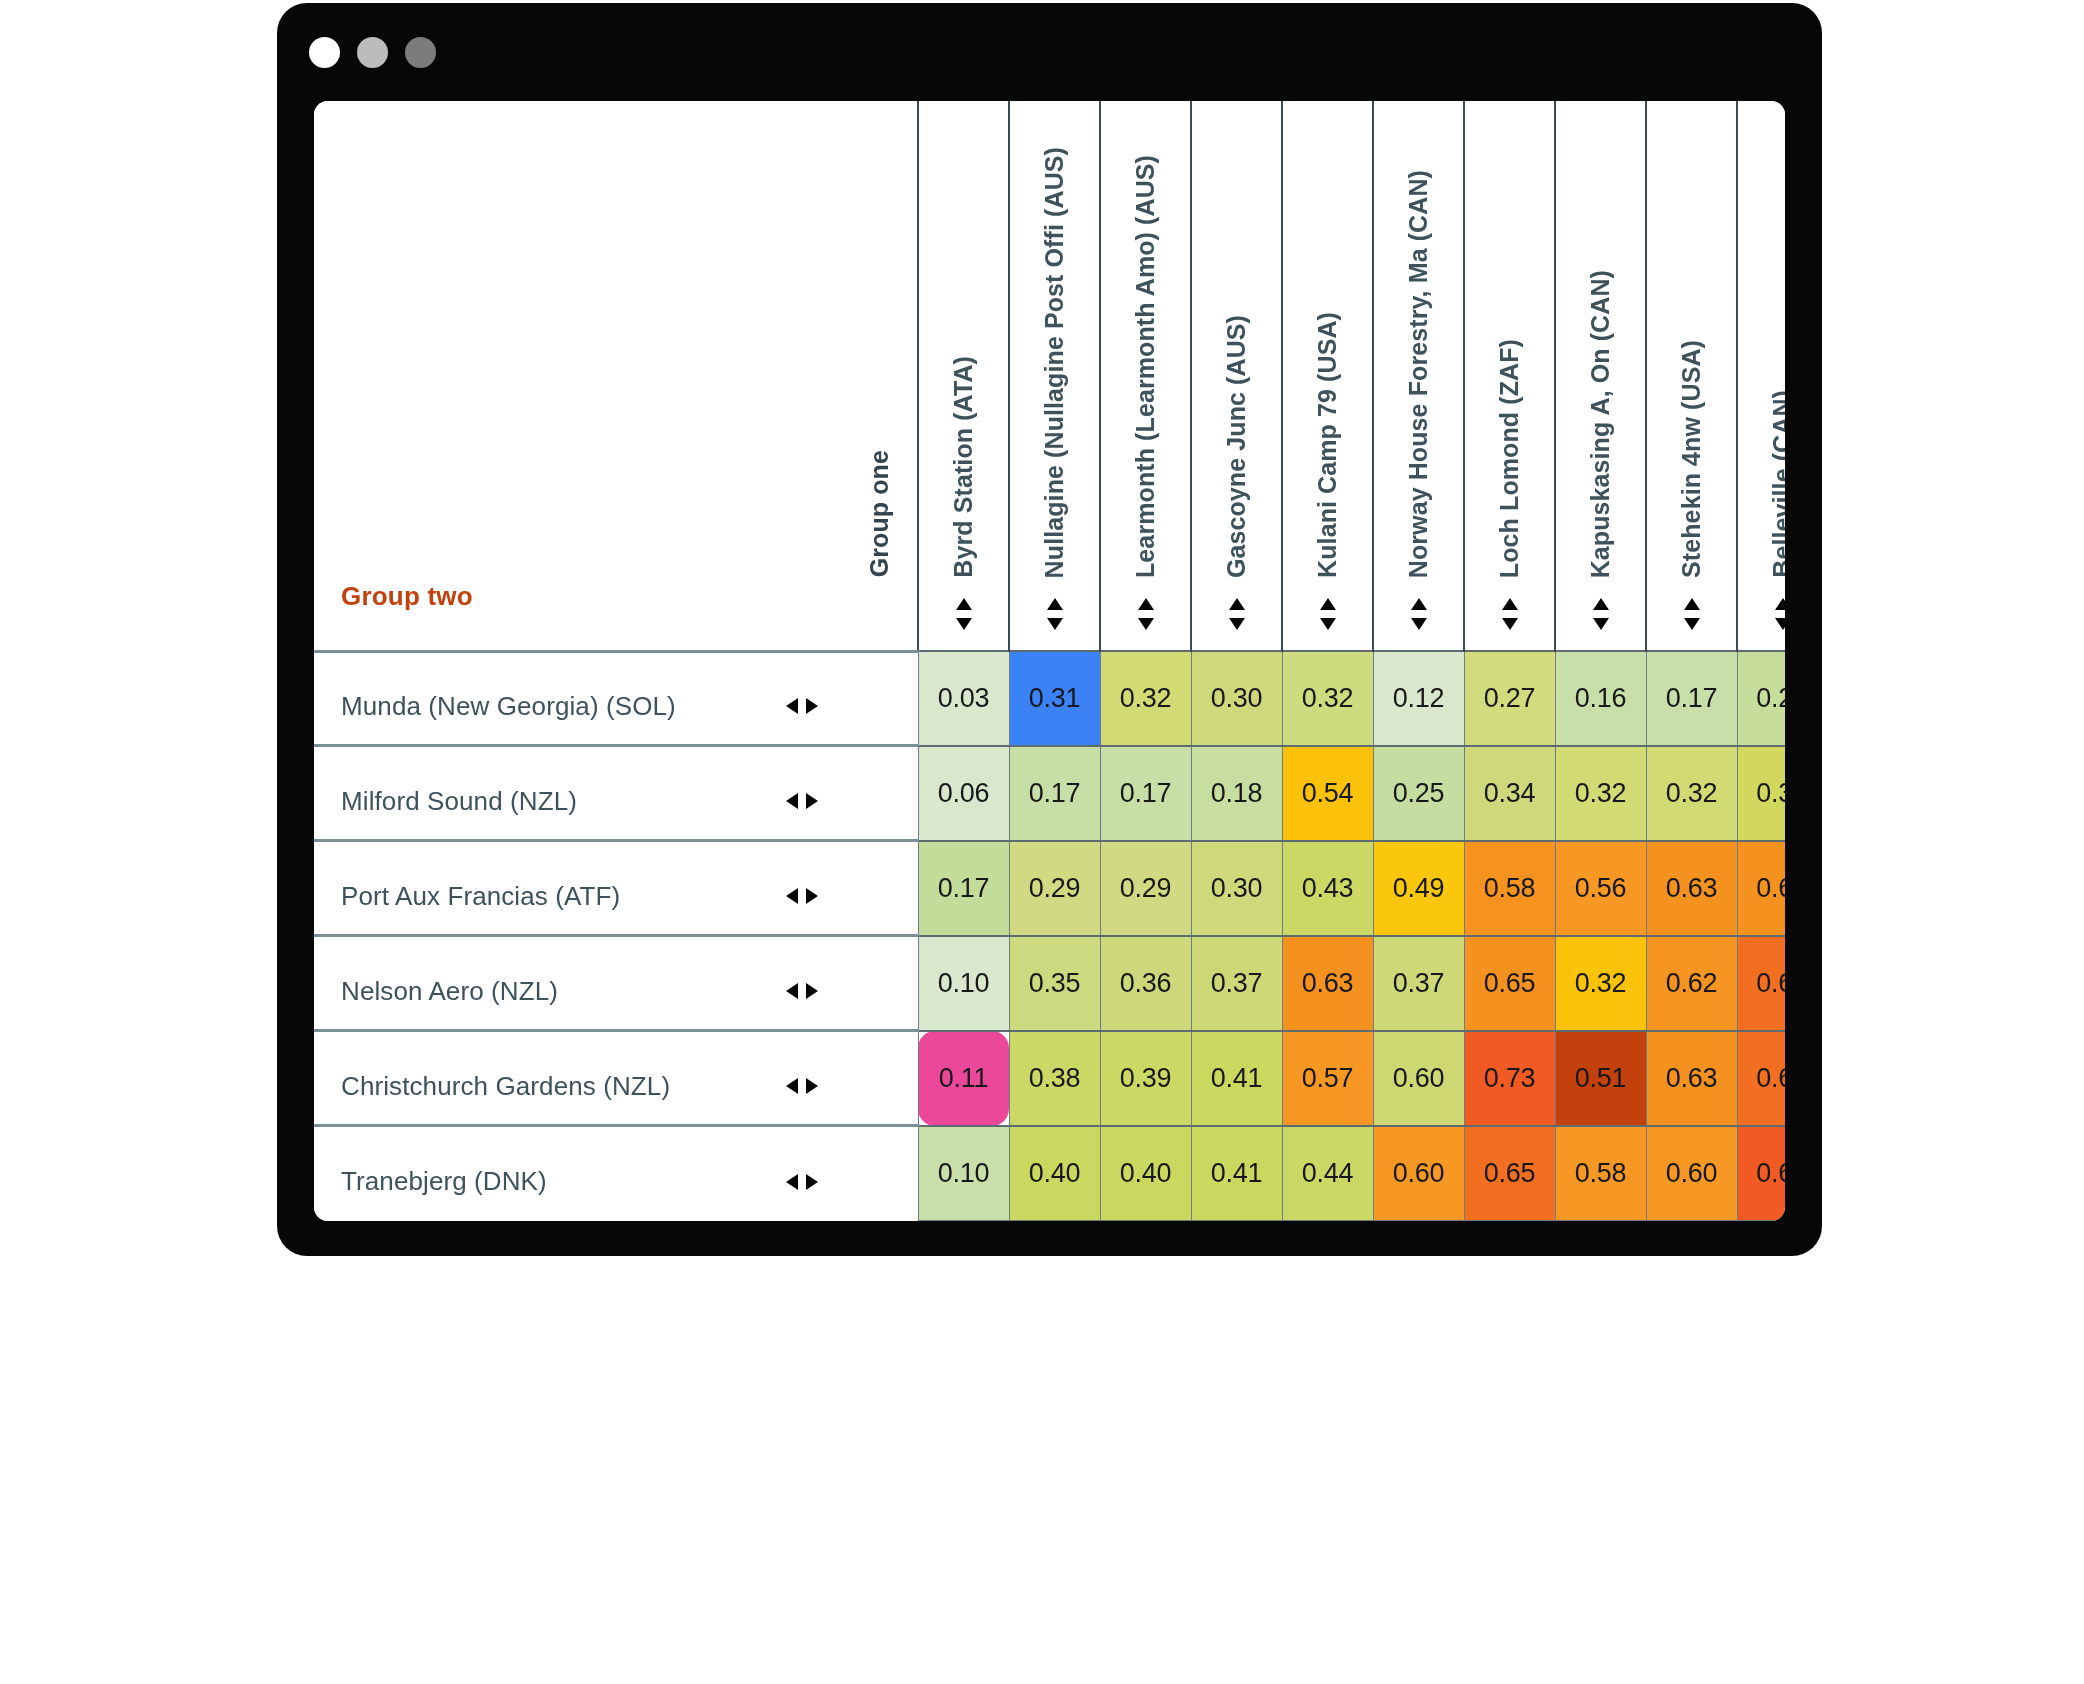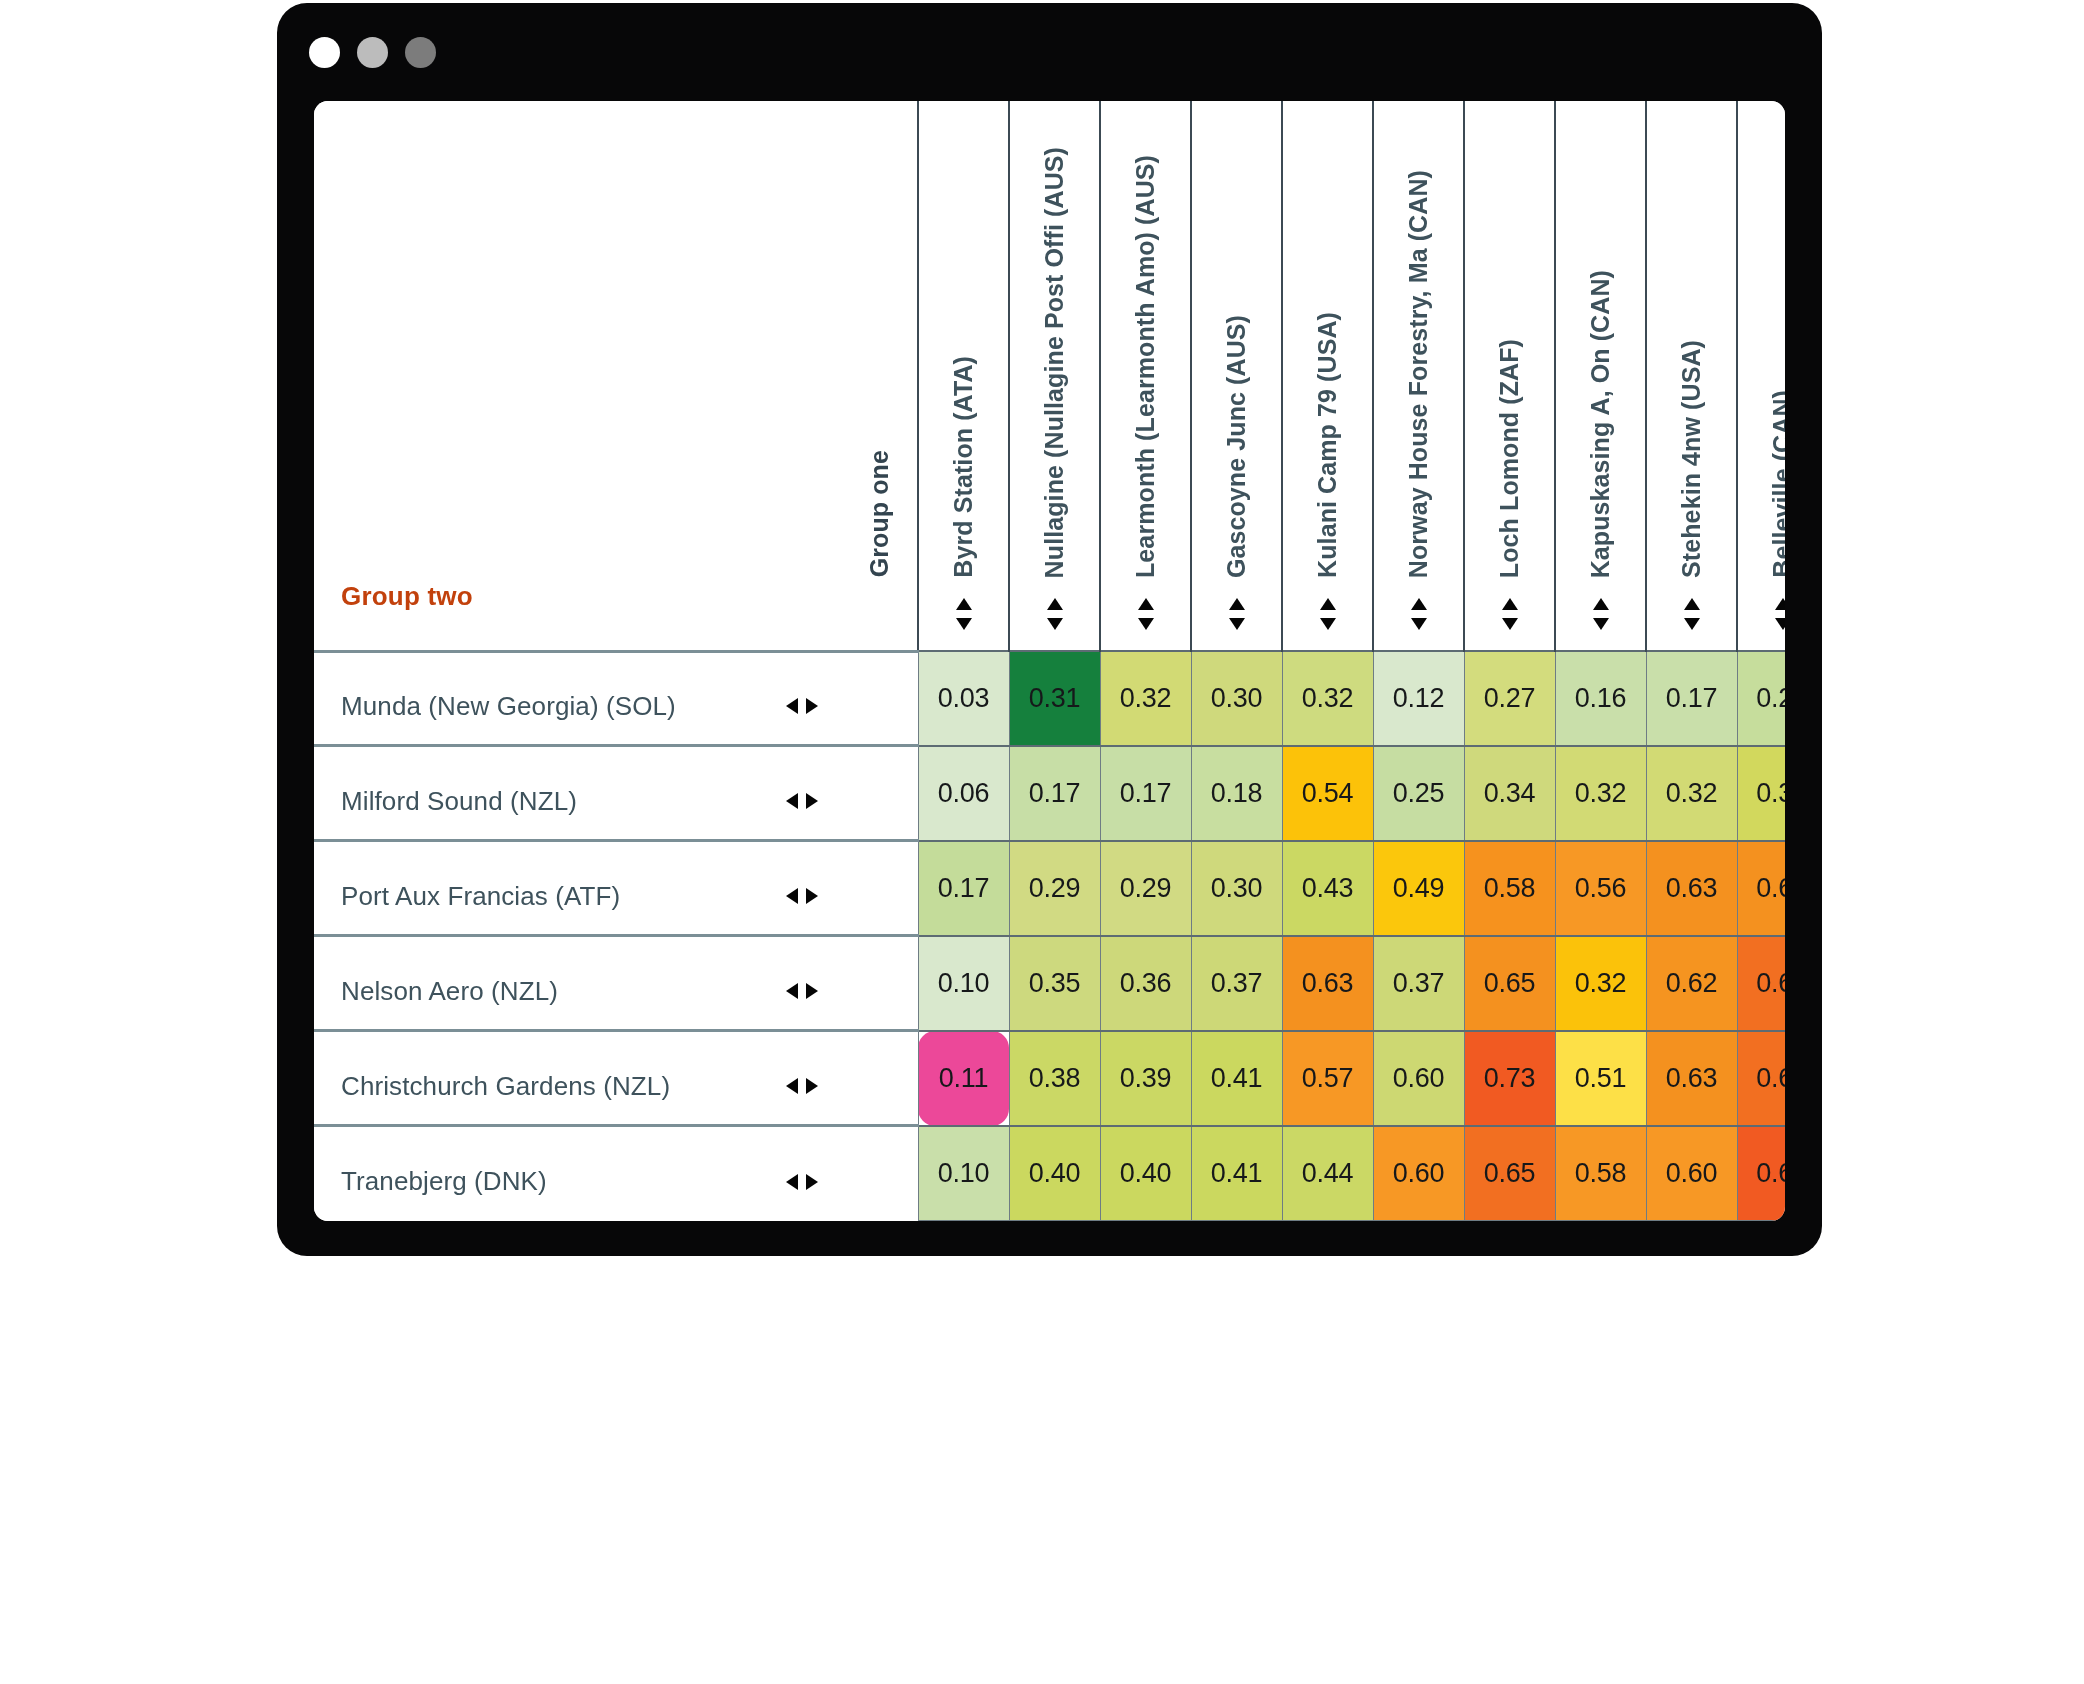--- a/index.html
+++ b/index.html
@@ -321,21 +321,21 @@
                   <span class="sorter-h">
                     <svg width="34" height="22" viewBox="0 0 34 22" aria-hidden="true">
                       <polygon points="1,11 13,3 13,19" fill="#050505"></polygon>
                       <polygon points="33,11 21,3 21,19" fill="#050505"></polygon>
                     </svg>
                   </span>
                 </div>
               </td>
               <td class="spacer-cell"></td>
               <td class="cell" style="background-color: rgb(217, 232, 205);">0.03</td>
-              <td class="cell" style="background-color: #15803d;">0.31</td>
+              <td class="cell" style="background-color: #3b82f6;">0.31</td>
               <td class="cell" style="background-color: rgb(210, 218, 116);">0.32</td>
               <td class="cell" style="background-color: rgb(207, 217, 124);">0.30</td>
               <td class="cell" style="background-color: rgb(206, 219, 127);">0.32</td>
               <td class="cell" style="background-color: rgb(217, 232, 205);">0.12</td>
               <td class="cell" style="background-color: rgb(211, 220, 125);">0.27</td>
               <td class="cell" style="background-color: rgb(201, 223, 170);">0.16</td>
               <td class="cell" style="background-color: rgb(201, 223, 170);">0.17</td>
               <td class="cell" style="background-color: rgb(198, 221, 156);">0.22</td>
             </tr>
             <tr class="data-row">
@@ -423,21 +423,21 @@
                 </div>
               </td>
               <td class="spacer-cell"></td>
               <td class="cell" style="background-color: #ec4899; border-radius: 17px;">0.11</td>
               <td class="cell" style="background-color: rgb(203, 216, 101);">0.38</td>
               <td class="cell" style="background-color: rgb(203, 216, 100);">0.39</td>
               <td class="cell" style="background-color: rgb(203, 216, 95);">0.41</td>
               <td class="cell" style="background-color: rgb(247, 152, 37);">0.57</td>
               <td class="cell" style="background-color: rgb(205, 216, 114);">0.60</td>
               <td class="cell" style="background-color: rgb(241, 90, 34);">0.73</td>
-              <td class="cell" style="background-color: #fde047; margin-left: 16px;">0.51</td>
+              <td class="cell" style="background-color: #c2410c; margin-left: 16px;">0.51</td>
               <td class="cell" style="background-color: rgb(244, 145, 31);">0.63</td>
               <td class="cell" style="background-color: rgb(242, 111, 33);">0.66</td>
             </tr>
             <tr class="data-row">
               <td class="rowlabel">
                 <div class="rowlabel-inner">
                   <span class="rowlabel-text">Tranebjerg (DNK)</span>
                   <span class="sorter-h">
                     <svg width="34" height="22" viewBox="0 0 34 22" aria-hidden="true">
                       <polygon points="1,11 13,3 13,19" fill="#050505"></polygon>

